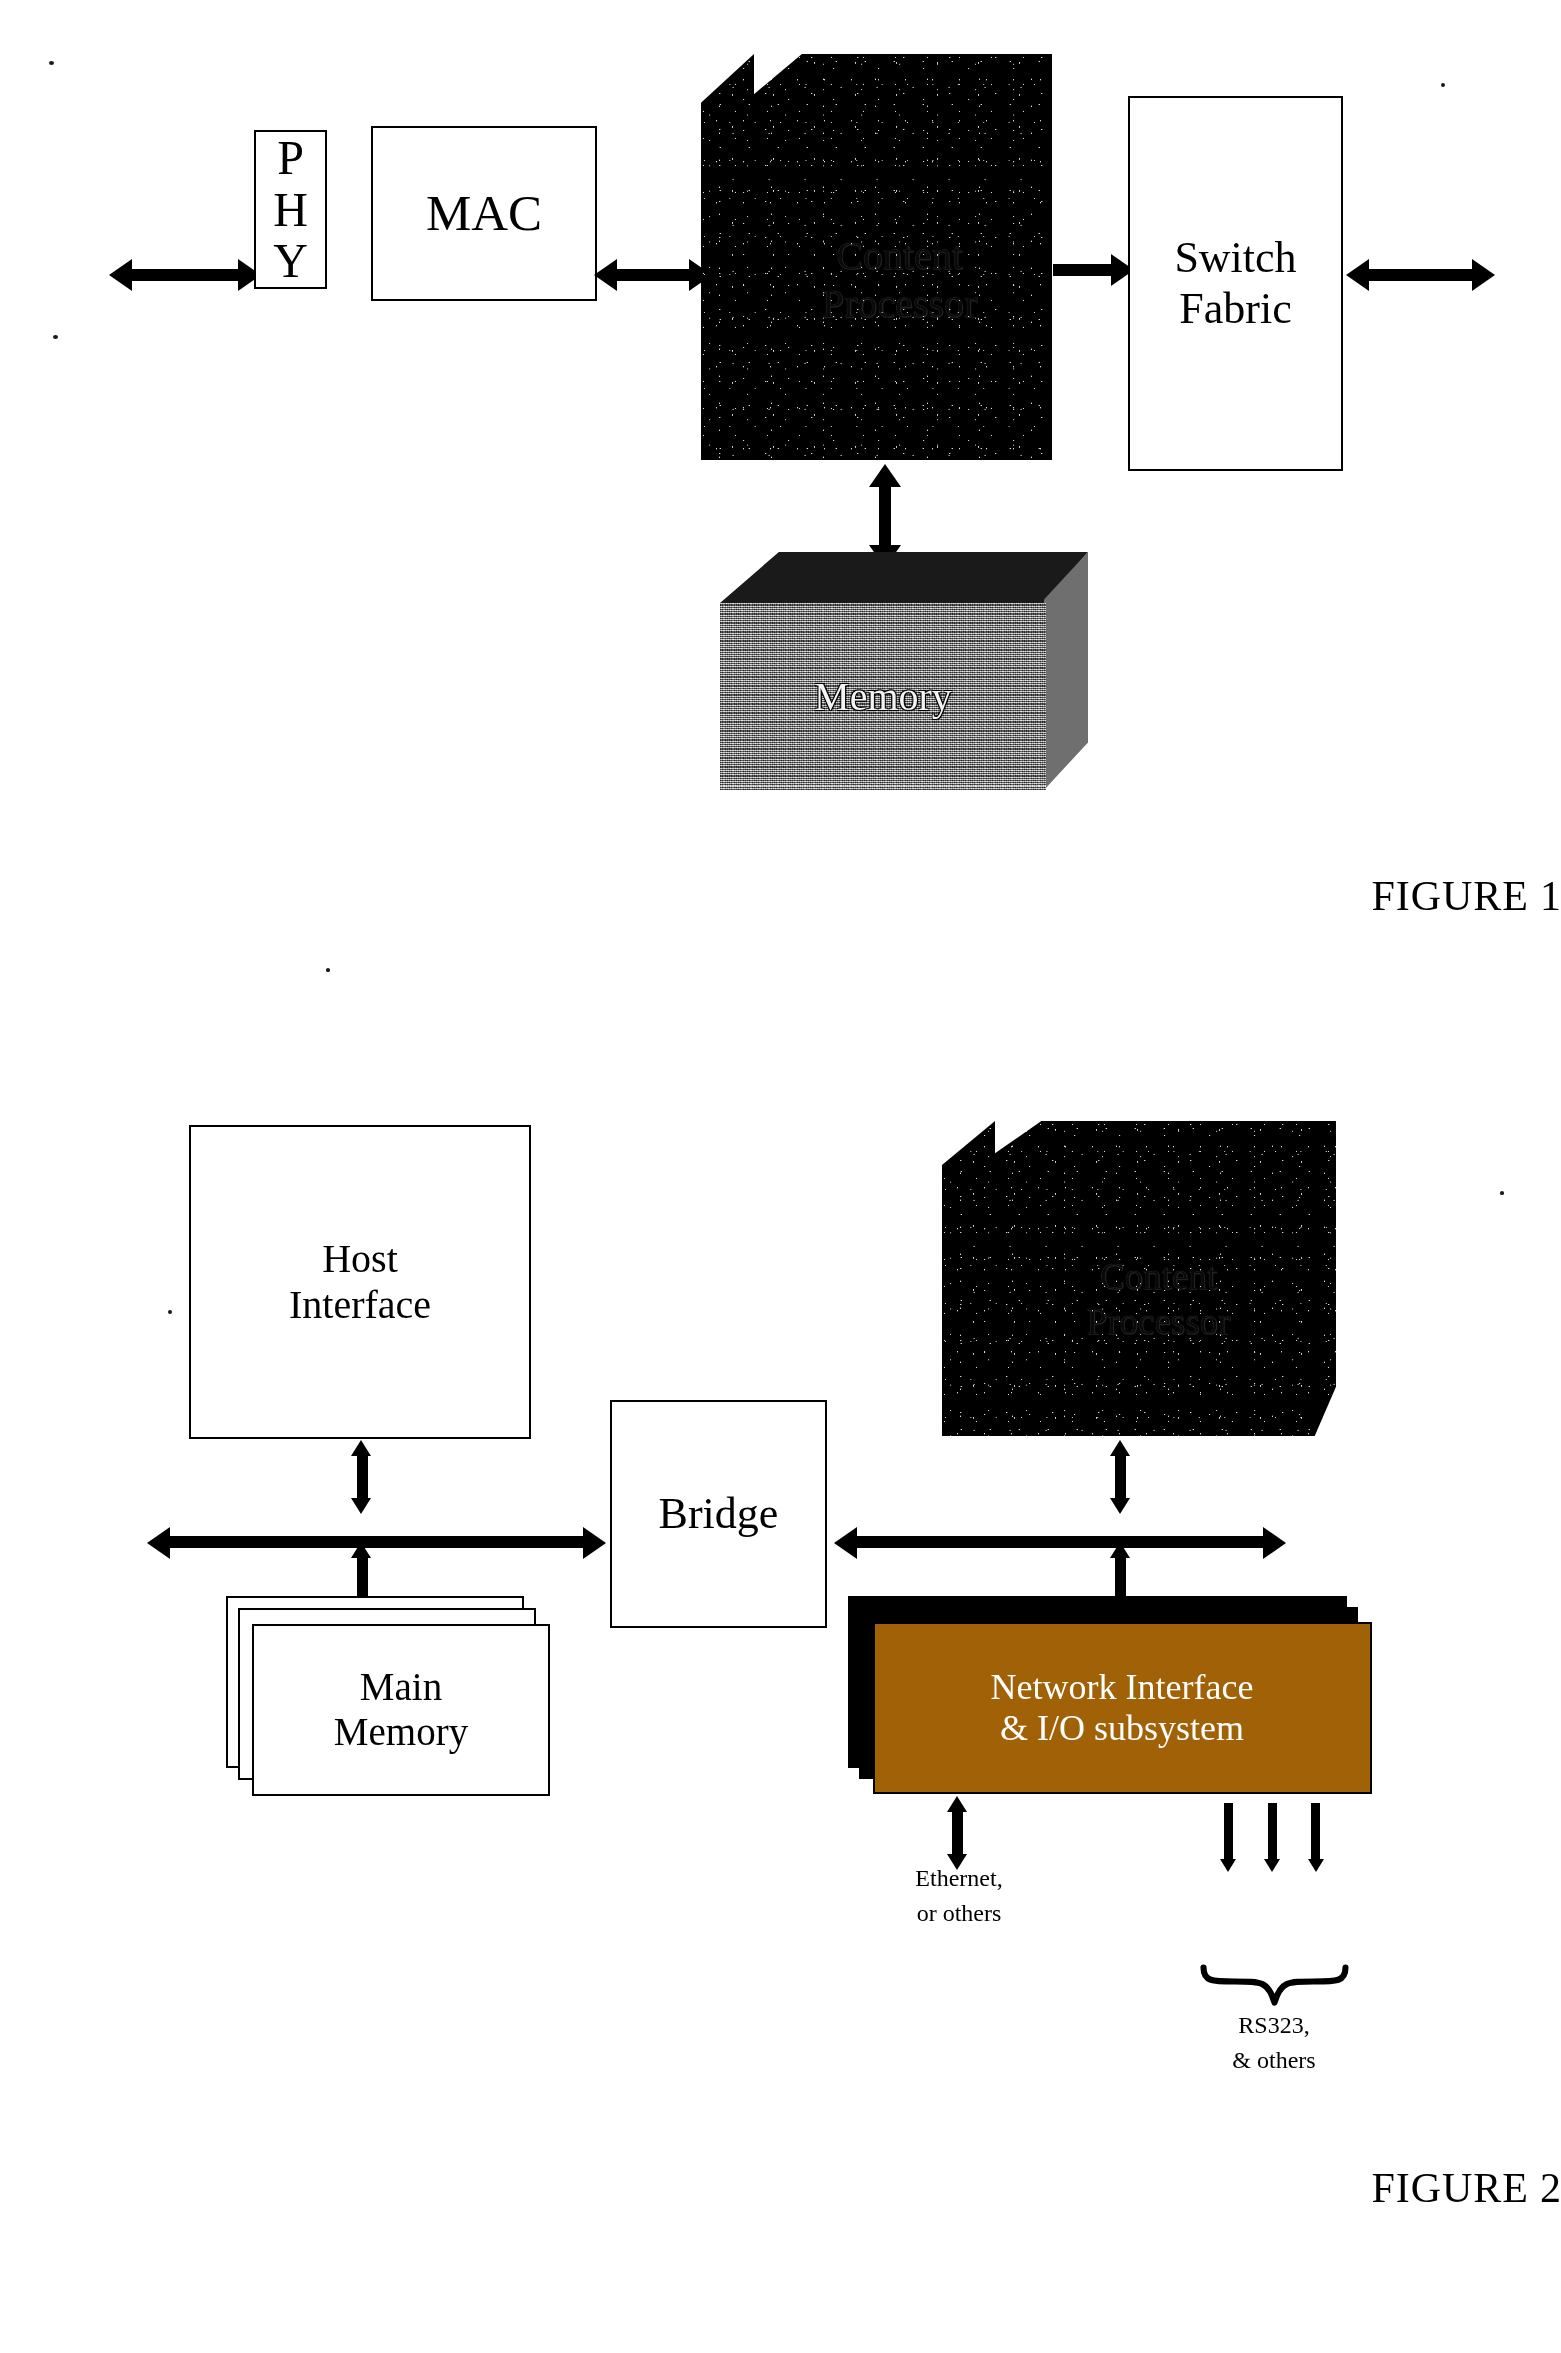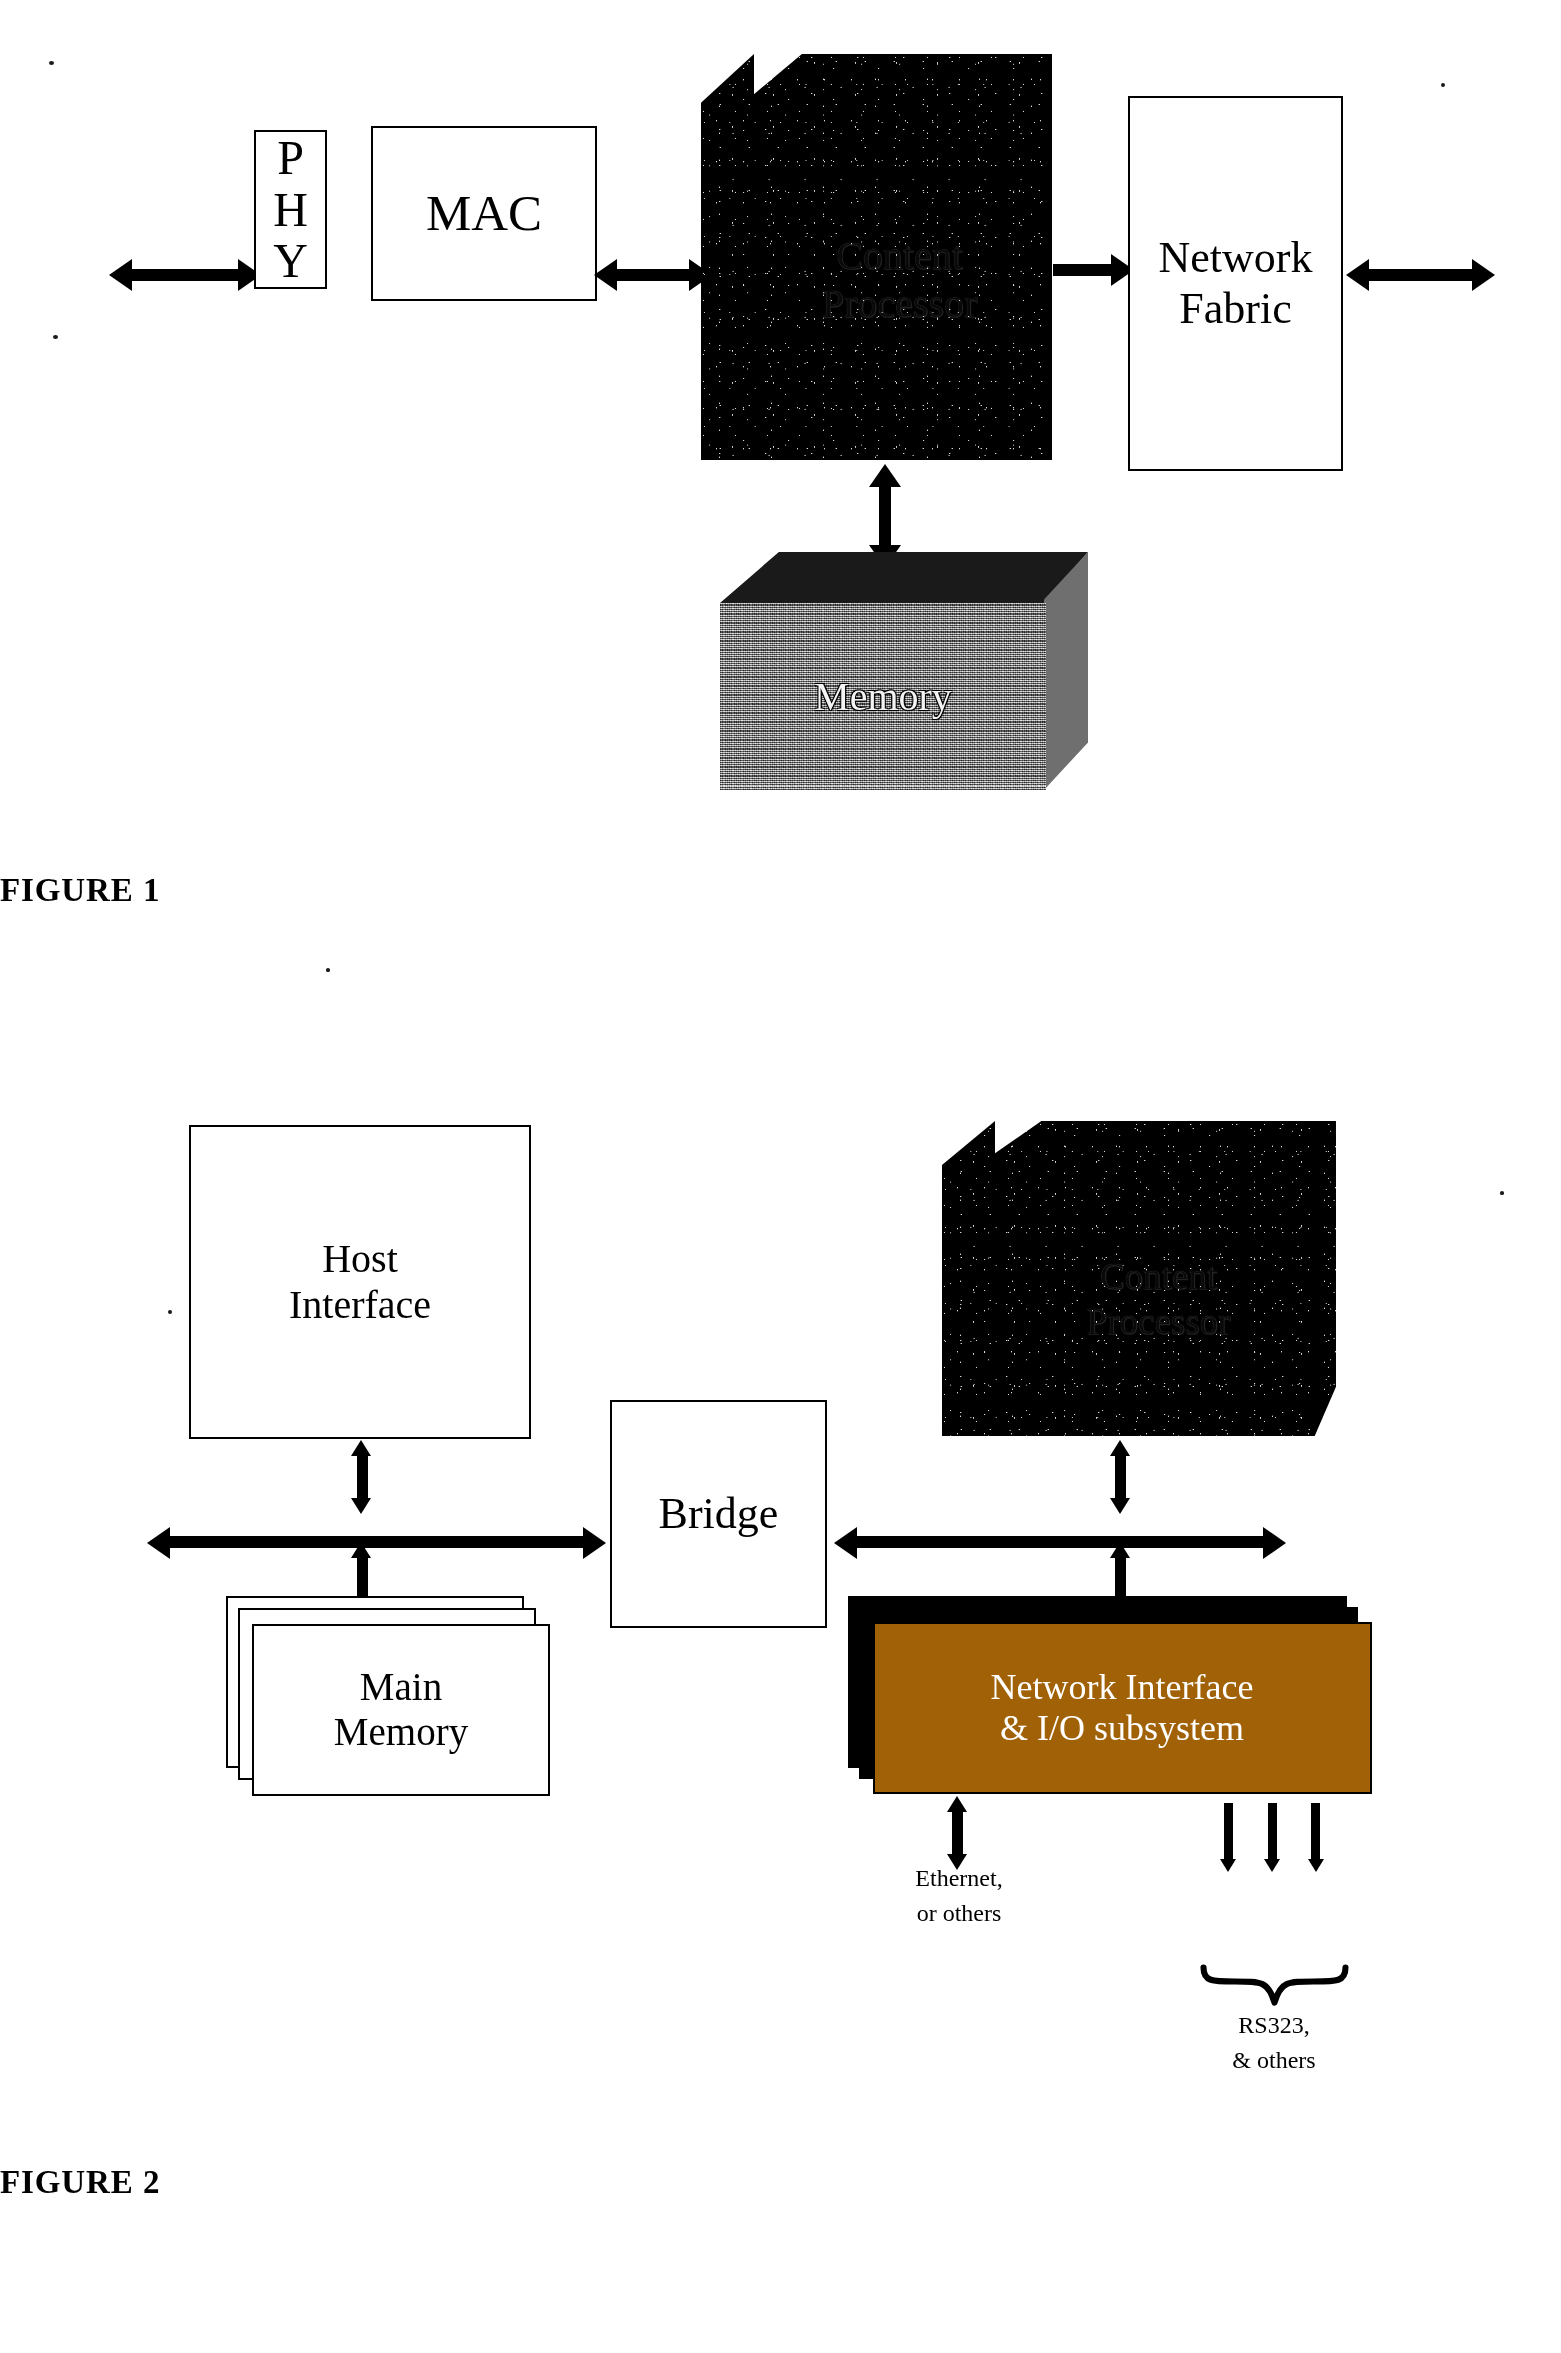--- a/index.html
+++ b/index.html
@@ -162,25 +162,24 @@
   .ah-down-s   { border-left: 10.5px solid transparent; border-right: 10.5px solid transparent; border-top: 16px solid #000; }
   .ah-down-xs { border-left: 8px solid transparent; border-right: 8px solid transparent; border-top: 13px solid #000; }
 
   
   .brace { position: absolute; }
   .brace svg { display: block; }
 
   
   .caption {
     position: absolute;
-    text-align: left;
-    font-size: 33px;
+    text-align: right;
+    font-size: 42px;
     letter-spacing: 0.9px;
     white-space: nowrap;
-    font-weight: bold;
   }
 
   
   .annot {
     position: absolute;
     text-align: center;
     font-size: 24px;
     line-height: 1.45;
     white-space: pre-line;
   }
@@ -230,21 +229,21 @@
       </div>
       <div class="speckle"></div>
     </div>
 
     <div>
       <div class="hline" style="left:1053px; top:264px; width:65px; height:12.3px;"></div>
       <div class="arrowhead ah-right" style="left:1111px; top:254px;"></div>
     </div>
 
     <div class="box" style="left:1128px; top:96px; width:215px; height:375px; font-size:44px;">
-      <span class="label">Network
+      <span class="label">Switch
 Fabric</span>
     </div>
 
     <div>
       <div class="hline" style="left:1368px; top:269px; width:110px; height:12.3px;"></div>
       <div class="arrowhead ah-left" style="left:1346px; top:259px;"></div>
       <div class="arrowhead ah-right" style="left:1472px; top:259px;"></div>
     </div>
 
     <div>

